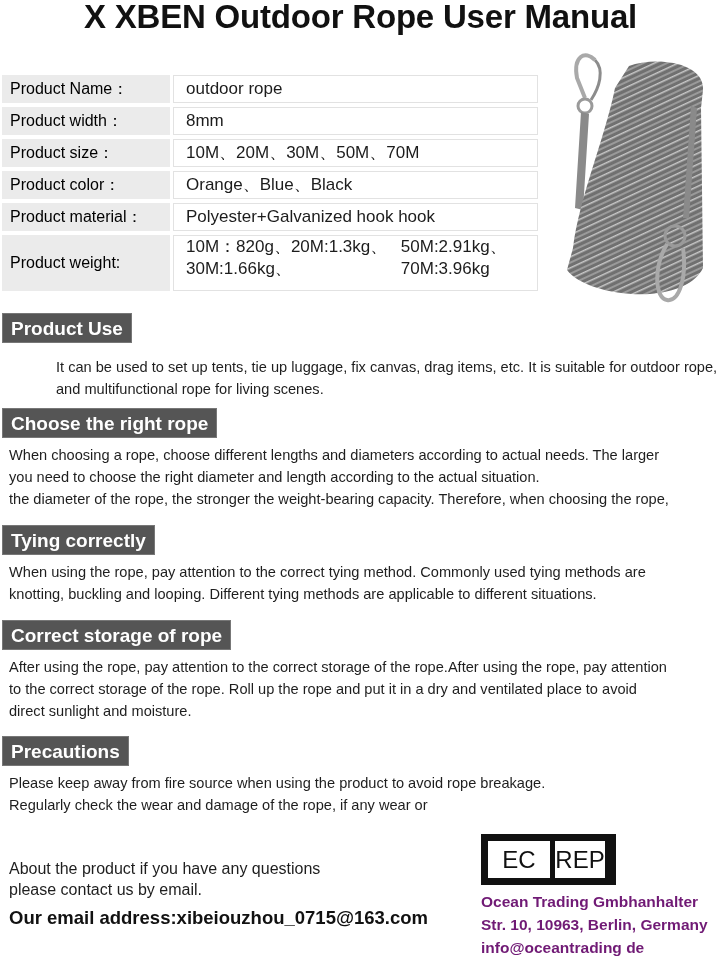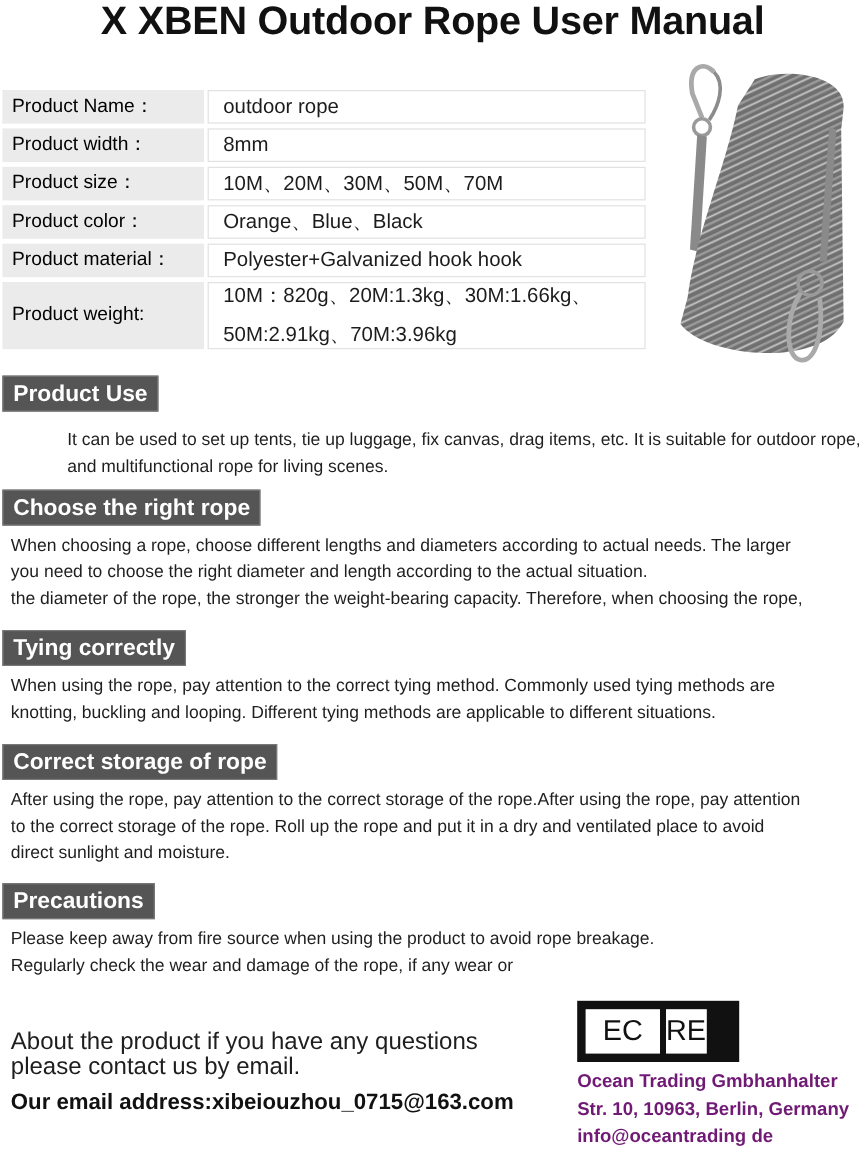--- a/index.html
+++ b/index.html
@@ -12,21 +12,21 @@
   .row .lbl { width:168px; background:#ebebeb; font-size:16px; line-height:28px;
               padding-left:8px; box-sizing:border-box; color:#000000; display:flex; align-items:center; }
   .row .val { flex:1; margin-left:3px; border:1px solid #e2e2e2; background:#fff; font-size:17px;
               padding-left:12px; box-sizing:border-box; color:#1c1c1c; display:flex; align-items:center; line-height:22px; }
   .row.h28 .lbl, .row.h28 .val { height:28px; }
   .row.h56 .lbl, .row.h56 .val { height:56px; }
   .rope { position:absolute; left:555px; top:48px; width:160px; height:258px; }
   .sec-h { position:absolute; left:2px; height:30px; background:#555555; border:1px solid #777;
            color:#fff; font-weight:bold; font-size:19px; line-height:30px; padding:0 8px; box-sizing:border-box; }
   .sec-p { position:absolute; left:9px; width:712px; font-size:14.6px; line-height:22px; color:#1e1e1e; }
-  .contact { position:absolute; left:9px; top:858px; font-size:20px; line-height:21px; color:#1e1e1e; }
+  .contact { position:absolute; left:9px; top:858px; font-size:16px; line-height:21px; color:#1e1e1e; }
   .email { position:absolute; left:9px; top:907px; font-size:18.5px; font-weight:bold; color:#111; }
   .ecrep { position:absolute; left:481px; top:834px; width:135px; height:51px; background:#111;text-decoration:underline; }
   .ecrep .box { position:absolute; top:7px; height:37px; background:#fff; font-size:24px; line-height:37px;
                 text-align:center; color:#111; font-family:"Liberation Sans", sans-serif; }
   .addr { position:absolute; left:481px; top:890px; font-size:15.5px; font-weight:bold; line-height:23px; color:#701a75; }
 </style>
 </head>
 <body>
 
 <div class="title">X XBEN Outdoor Rope User Manual</div>
@@ -47,21 +47,21 @@
   <div class="row h28">
     <div class="lbl">Product color：</div>
     <div class="val">Orange、Blue、Black</div>
   </div>
   <div class="row h28">
     <div class="lbl">Product material：</div>
     <div class="val">Polyester+Galvanized hook hook</div>
   </div>
   <div class="row h56">
     <div class="lbl">Product weight:</div>
-    <div class="val" style="flex-direction:column;align-items:flex-start;justify-content:space-between;">
+    <div class="val" style="flex-direction:row;align-items:flex-start;justify-content:space-between;">
       <span>10M：820g、20M:1.3kg、30M:1.66kg、</span>
       <span>50M:2.91kg、70M:3.96kg</span>
     </div>
   </div>
 </div>
 
 <div class="rope">
   <svg width="160" height="258" viewBox="0 0 160 258">
     <defs>
       <pattern id="braid" width="14" height="10" patternUnits="userSpaceOnUse" patternTransform="rotate(-25)">
@@ -119,19 +119,19 @@
 </div>
 
 <div class="contact">
   <div>About the product if you have any questions</div>
   <div>please contact us by email.</div>
 </div>
 <div class="email">Our email address:xibeiouzhou_0715@163.com</div>
 
 <div class="ecrep">
   <div class="box" style="left:7px;width:62px;">EC</div>
-  <div class="box" style="left:74px;width:34px;">REP</div>
+  <div class="box" style="left:74px;width:50px;">REP</div>
 </div>
 <div class="addr">
   <div>Ocean Trading Gmbhanhalter</div>
   <div>Str. 10, 10963, Berlin, Germany</div>
   <div>info@oceantrading de</div>
 </div>
 
 </body></html>

